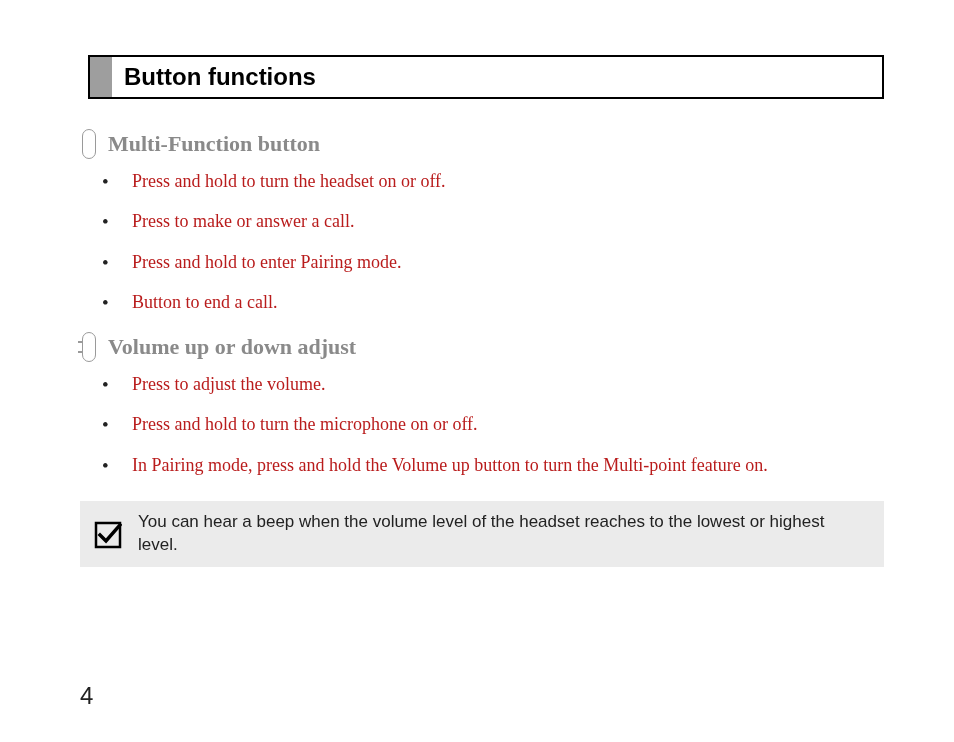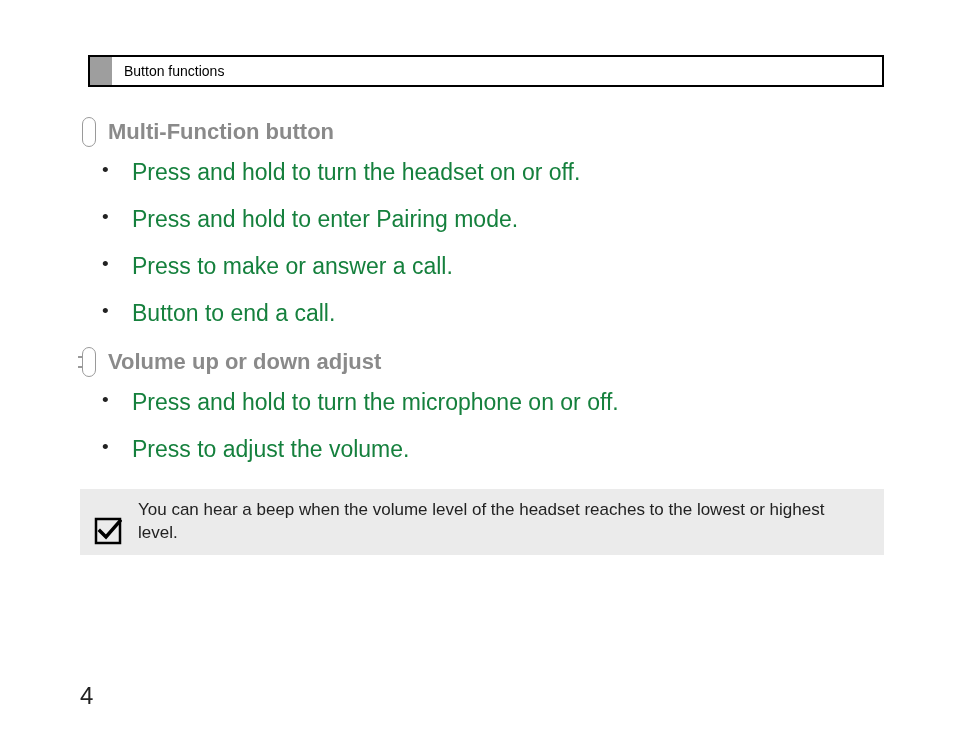--- a/index.html
+++ b/index.html
@@ -25,26 +25,27 @@
     margin-left: 8px;
     margin-bottom: 30px;
   }
   .title-bar .accent {
     width: 22px;
     background: #9e9e9e;
   }
   .title-bar .title {
     flex: 1;
     padding: 6px 12px;
-    font-size: 14px;
-    font-weight: normal;
+    font-size: 24px;
+    font-weight: bold;
     color: #000;
   }
   .section {
     margin-bottom: 18px;
+    font-family: Liberation Serif, serif;
   }
   .section-head {
     display: flex;
     align-items: center;
     margin-bottom: 10px;
   }
   .section-icon {
     width: 14px;
     height: 30px;
     border: 1.5px solid #9a9a9a;
@@ -70,37 +71,37 @@
     font-weight: bold;
     color: #8a8a8a;
   }
   ul.bullets {
     list-style: none;
     padding: 0;
     margin: 0 0 14px 0;
   }
   ul.bullets li {
     position: relative;
-    font-size: 23px;
+    font-size: 18px;
     line-height: 1.35;
     padding-left: 52px;
     margin-bottom: 16px;
-    color: #15803d;
+    color: #b91c1c;
   }
   ul.bullets li::before {
     content: "•";
     position: absolute;
     left: 22px;
     top: 0;
     font-size: 19px;
     color: #222;
   }
   .note-box {
     display: flex;
-    align-items: flex-end;
+    align-items: center;
     background: #ebebeb;
     padding: 10px 16px 10px 14px;
     margin-top: 24px;
   }
   .note-box .check {
     flex: 0 0 auto;
     margin-right: 16px;
     margin-top: 2px;
   }
   .note-box .check svg { display: block; }
@@ -127,34 +128,35 @@
     <div class="title">Button functions</div>
   </div>
 
   <div class="section">
     <div class="section-head">
       <div class="section-icon"></div>
       <div class="section-title">Multi-Function button</div>
     </div>
     <ul class="bullets">
       <li>Press and hold to turn the headset on or off.</li>
+      <li>Press to make or answer a call.</li>
       <li>Press and hold to enter Pairing mode.</li>
-      <li>Press to make or answer a call.</li>
       <li>Button to end a call.</li>
     </ul>
   </div>
 
   <div class="section">
     <div class="section-head">
       <div class="section-icon volume"></div>
       <div class="section-title">Volume up or down adjust</div>
     </div>
     <ul class="bullets">
+      <li>Press to adjust the volume.</li>
       <li>Press and hold to turn the microphone on or off.</li>
-      <li>Press to adjust the volume.</li>
+      <li>In Pairing mode, press and hold the Volume up button to turn the Multi-point feature on.</li>
     </ul>
   </div>
 
   <div class="note-box">
     <div class="check">
       <svg width="28" height="28" viewBox="0 0 28 28">
         <rect x="2" y="2" width="24" height="24" fill="none" stroke="#000" stroke-width="2.5"></rect>
         <path d="M6 14 L12 20 L26 4" fill="none" stroke="#000" stroke-width="3.5" stroke-linecap="square"></path>
       </svg>
     </div>

